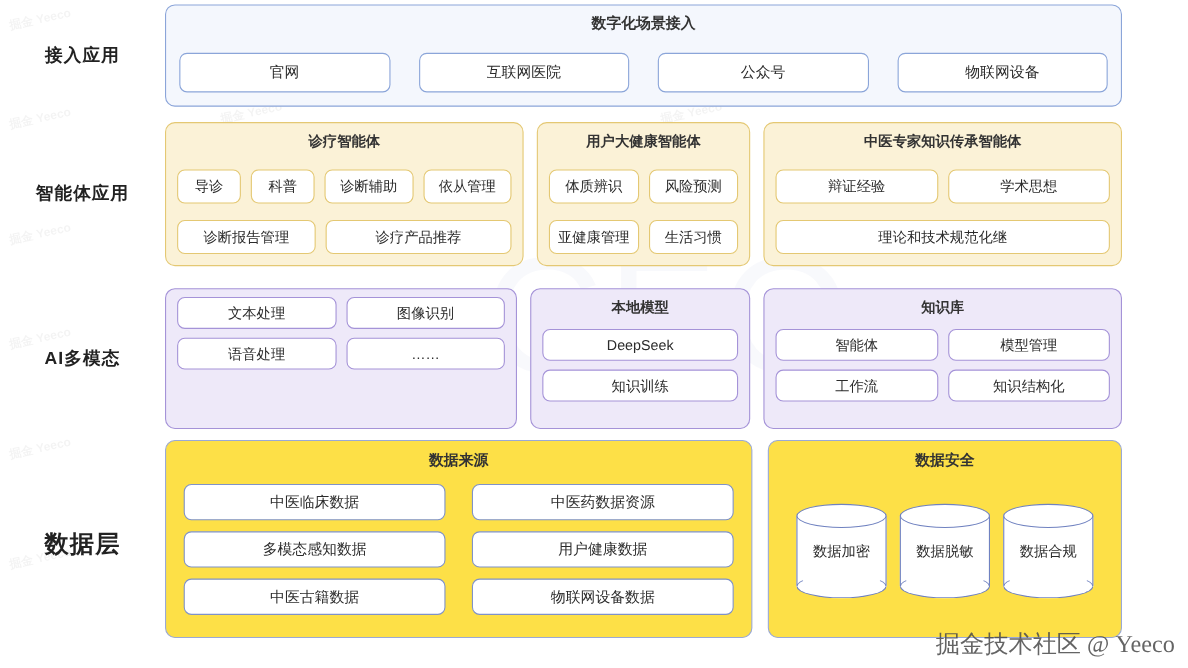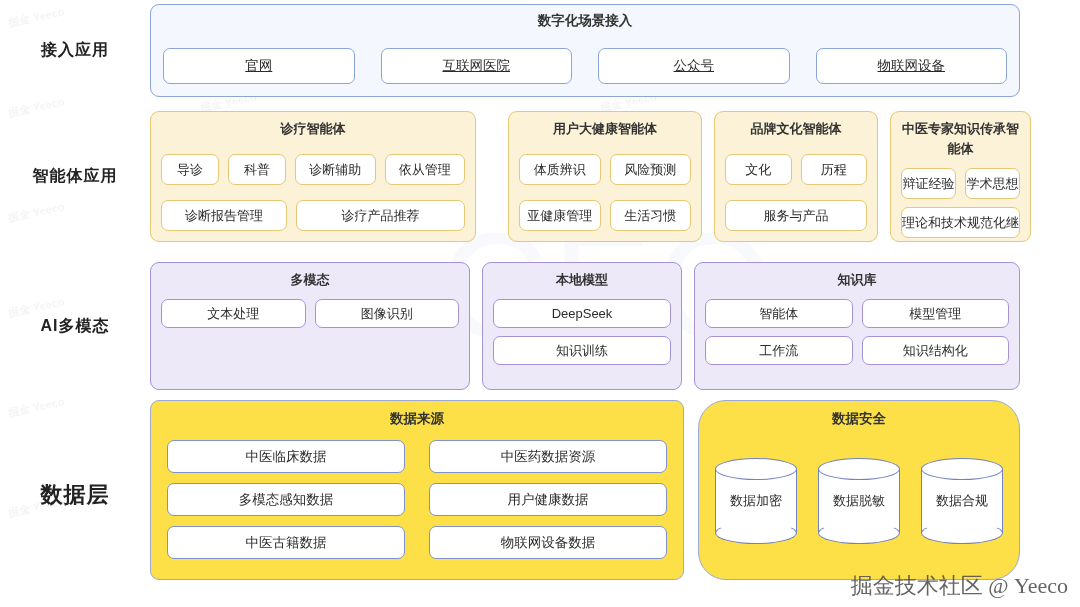--- a/index.html
+++ b/index.html
@@ -48,21 +48,21 @@
   .pill{
     flex:1;background:#fff;border-radius:7px;
     display:flex;align-items:center;justify-content:center;
     font-size:13px;line-height:1;height:30px;box-sizing:border-box;
     text-align:center;white-space:nowrap;
   }
 
   
   .r1{height:100px;}
   .p-blue{background:#f4f7fd;border:1.6px solid #8ba5d9;}
-  .p-blue .pill{border:1.4px solid #8ba5d9;height:36px;font-size:13.5px;text-decoration:underline;}
+  .p-blue .pill{border:1.4px solid #8ba5d9;height:36px;font-size:13.5px;}
   .r1 .panel{width:100%;padding:6px 12px 12px 12px;}
   .r1 .panel-title{font-size:13.5px;}
   .r1 .pill-row{gap:26px;}
 
   
   .r2{height:152px;}
   .p-yellow{background:#fbf2d7;border:1.5px solid #e4c873;}
   .p-yellow .pill{border:1.3px solid #e4c873;height:31px;}
   .r2 .panel{height:131px;justify-content:space-between;}
   .r2 .panel-title{font-size:13px;margin-bottom:9px;}
@@ -79,21 +79,21 @@
   .r4 .row-label{display:flex;align-items:center;justify-content:center;
                  font-size:22px;}
   .p-peri{background:#fde047;border:1.4px solid #9aa9d6;}
   .p-peri .pill{border:1.4px solid #7f92c9;height:33px;font-size:13.5px;}
   .r4 .row-body{padding-bottom:10px;}
   .r4 .panel{padding:8px 16px 14px 16px;}
   .r4 .panel-title{font-size:13.5px;margin-bottom:11px;}
   .r4 .pill-row{gap:24px;margin-bottom:10px;}
 
   
-  .cyl-wrap{flex:1;display:flex;align-items:center;justify-content:space-between;
+  .cyl-wrap{flex:1;display:flex;align-items:center;justify-content:center;
             gap:12px;padding-bottom:4px;}
   .cyl{position:relative;width:82px;height:86px;}
   .cyl .body{
     position:absolute;left:0;right:0;top:11px;bottom:11px;
     background:#fff;border-left:1.5px solid #7082c0;border-right:1.5px solid #7082c0;
   }
   .cyl .top,.cyl .bot{
     position:absolute;left:0;width:82px;height:22px;box-sizing:border-box;
     border:1.5px solid #7082c0;border-radius:50%;background:#fff;
   }
@@ -158,66 +158,59 @@
           <div class="pill" style="flex:0 0 58px;">科普</div>
           <div class="pill">诊断辅助</div>
           <div class="pill">依从管理</div>
         </div>
         <div class="pill-row">
           <div class="pill">诊断报告管理</div>
           <div class="pill" style="flex:1.35;">诊疗产品推荐</div>
         </div>
       </div>
 
-      <div class="panel p-yellow" style="flex:0 0 194px;margin-left:20px;">
+      <div class="panel p-yellow" style="flex:0 0 194px;">
         <div class="panel-title">用户大健康智能体</div>
         <div class="pill-row">
           <div class="pill">体质辨识</div>
           <div class="pill">风险预测</div>
         </div>
         <div class="pill-row">
           <div class="pill">亚健康管理</div>
           <div class="pill">生活习惯</div>
         </div>
       </div>
 
-      <div class="panel p-yellow" style="flex:0 0 164px;">
-        <div class="panel-title">品牌文化智能体</div>
-        <div class="pill-row">
-          <div class="pill">文化</div>
-          <div class="pill">历程</div>
-        </div>
-        <div class="pill-row">
-          <div class="pill">服务与产品</div>
-        </div>
-      </div>
 
       <div class="panel p-yellow" style="flex:1;">
         <div class="panel-title">中医专家知识传承智能体</div>
         <div class="pill-row">
           <div class="pill">辩证经验</div>
           <div class="pill">学术思想</div>
         </div>
         <div class="pill-row">
           <div class="pill">理论和技术规范化继</div>
         </div>
       </div>
 
     </div>
   </div>
 
   <div class="row r3">
     <div class="row-label">AI多模态</div>
     <div class="row-body" style="padding-right:60px;gap:12px;">
 
       <div class="panel p-purple" style="flex:0 0 320px;">
-        <div class="panel-title">多模态</div>
         <div class="pill-row">
           <div class="pill">文本处理</div>
           <div class="pill">图像识别</div>
+        </div>
+        <div class="pill-row">
+          <div class="pill">语音处理</div>
+          <div class="pill">……</div>
         </div>
       </div>
 
       <div class="panel p-purple" style="flex:0 0 200px;">
         <div class="panel-title">本地模型</div>
         <div class="pill-row">
           <div class="pill">DeepSeek</div>
         </div>
         <div class="pill-row">
           <div class="pill">知识训练</div>
@@ -252,21 +245,21 @@
         <div class="pill-row">
           <div class="pill">多模态感知数据</div>
           <div class="pill">用户健康数据</div>
         </div>
         <div class="pill-row">
           <div class="pill">中医古籍数据</div>
           <div class="pill">物联网设备数据</div>
         </div>
       </div>
 
-      <div class="panel p-peri" style="flex:1;border-radius:28px;">
+      <div class="panel p-peri" style="flex:1;">
         <div class="panel-title">数据安全</div>
         <div class="cyl-wrap">
           <div class="cyl">
             <div class="body"></div>
             <div class="bot"></div>
             <div class="top"></div>
             <div class="cyl-label">数据加密</div>
           </div>
           <div class="cyl">
             <div class="body"></div>

